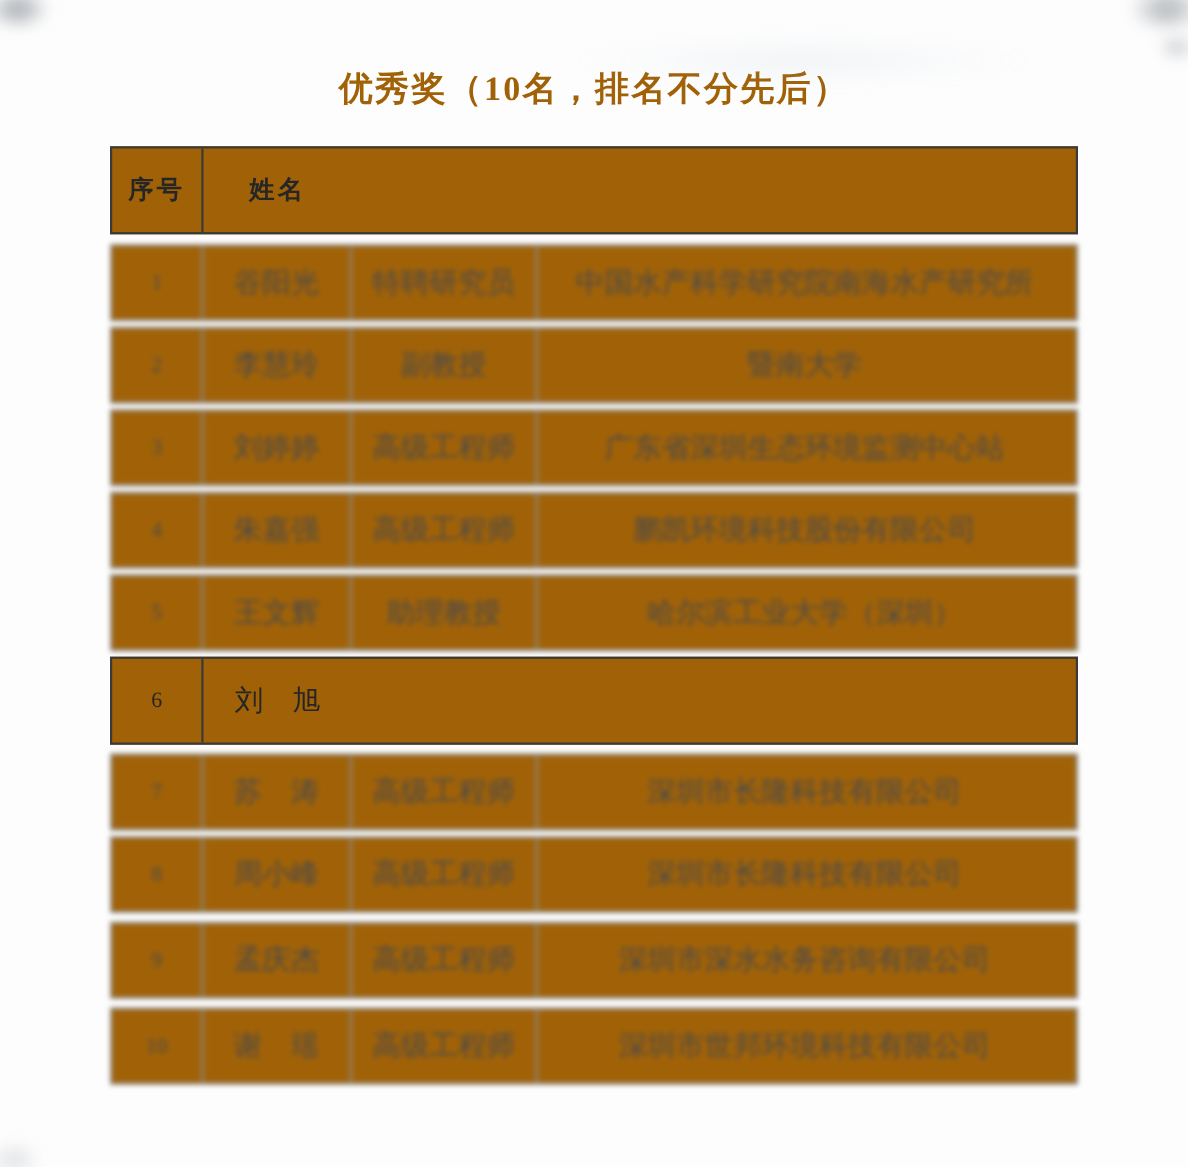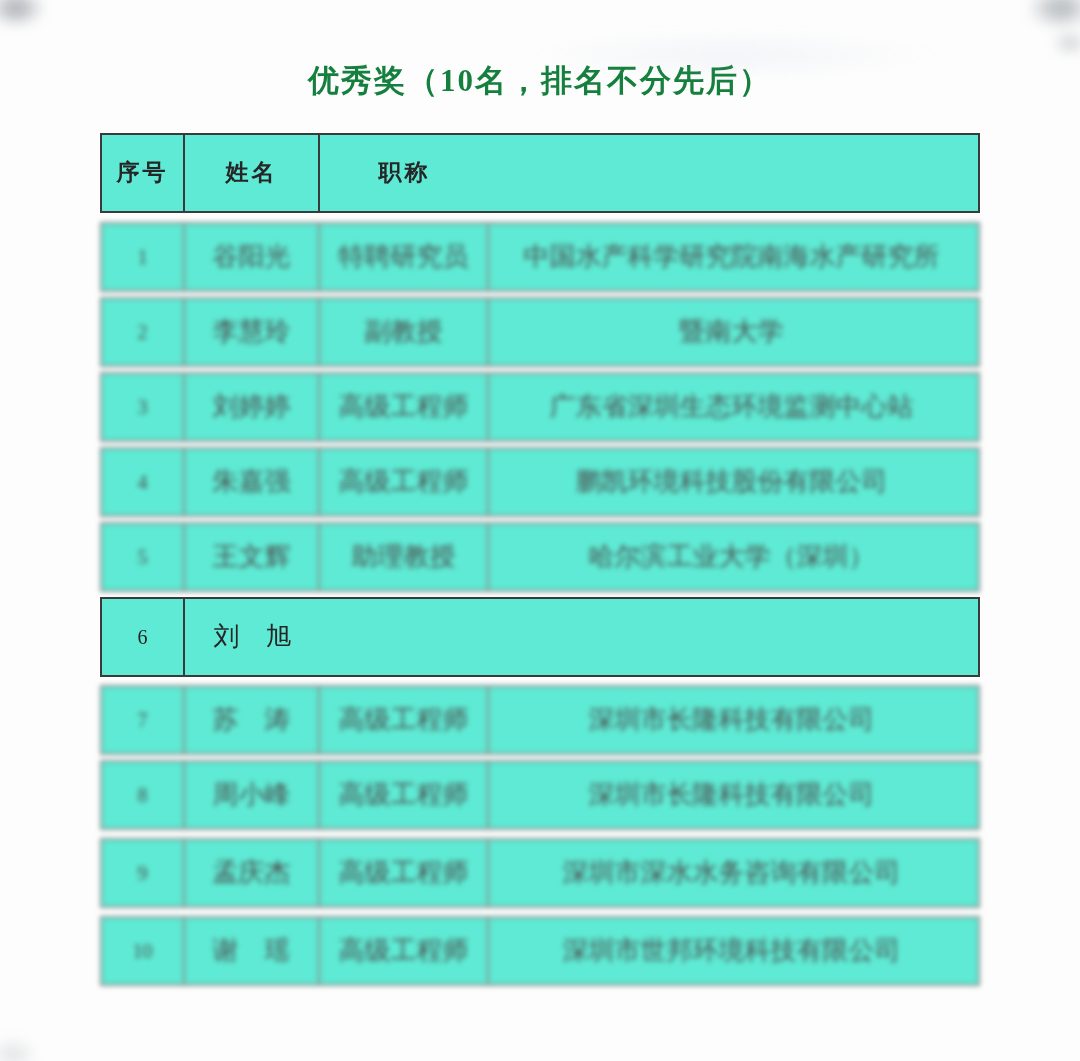--- a/index.html
+++ b/index.html
@@ -28,33 +28,33 @@
     background:radial-gradient(closest-side,rgba(150,170,200,.10),rgba(150,170,200,0));}
   .art-bl{left:-12px;bottom:-10px;width:50px;height:34px;
     background:radial-gradient(closest-side,rgba(120,128,136,.22),rgba(120,128,136,0));}
 
   .doc-title{
     margin-top:60px;
     text-align:center;
     font-size:31px;
     font-weight:bold;
     letter-spacing:2px;
-    color:#15803d;
+    color:#a16207;
   }
 
   .award-table{
     position:absolute;
     left:100px;
     top:133px;
     width:880px;
   }
   .trow{
     display:grid;
     grid-template-columns:83px 135px 169px 485px;
-    background:#5eead4;
+    background:#a16207;
     border:2px solid var(--border-sharp);
   }
   .trow .cell{
     display:flex;
     align-items:center;
     justify-content:center;
     text-align:center;
     border-right:2px solid var(--border-sharp);
     font-size:26px;
     line-height:1.2;
@@ -89,21 +89,20 @@
 <div class="artifact art-top"></div>
 <div class="artifact art-bl"></div>
 
 <h1 class="doc-title">优秀奖（10名，排名不分先后）</h1>
 
 <div class="award-table">
 
   <div class="trow thead">
     <div class="cell">序号</div>
     <div class="cell">姓名</div>
-    <div class="cell">职称</div>
   </div>
 
   <div class="trow drow gap-lg blurred">
     <div class="cell cell-no">1</div>
     <div class="cell">谷阳光</div>
     <div class="cell">特聘研究员</div>
     <div class="cell">中国水产科学研究院南海水产研究所</div>
   </div>
 
   <div class="trow drow blurred">

